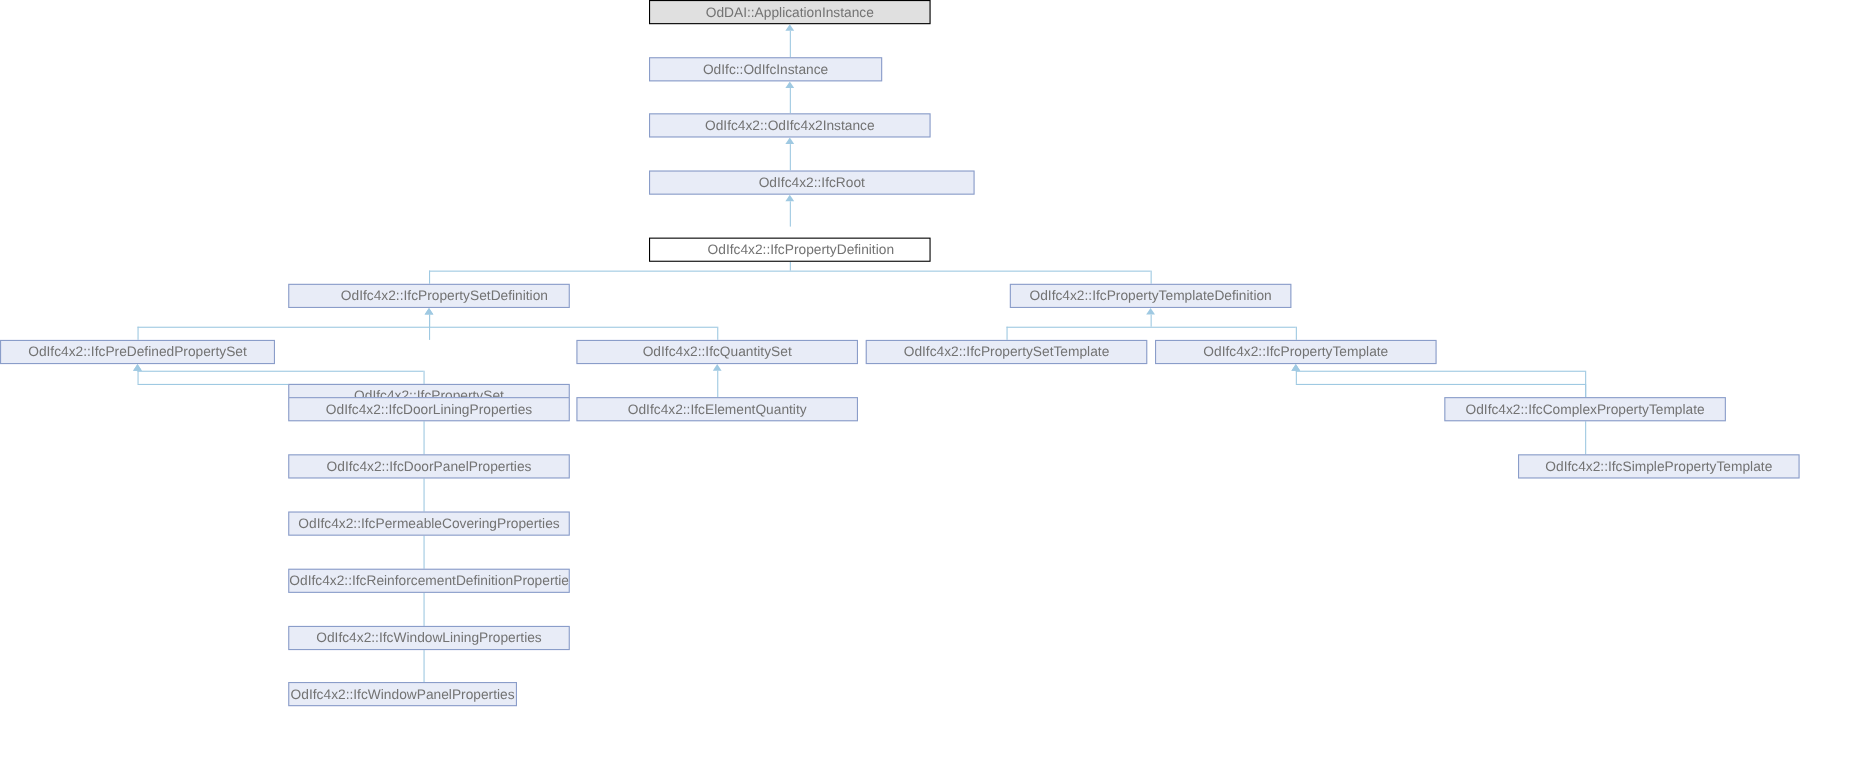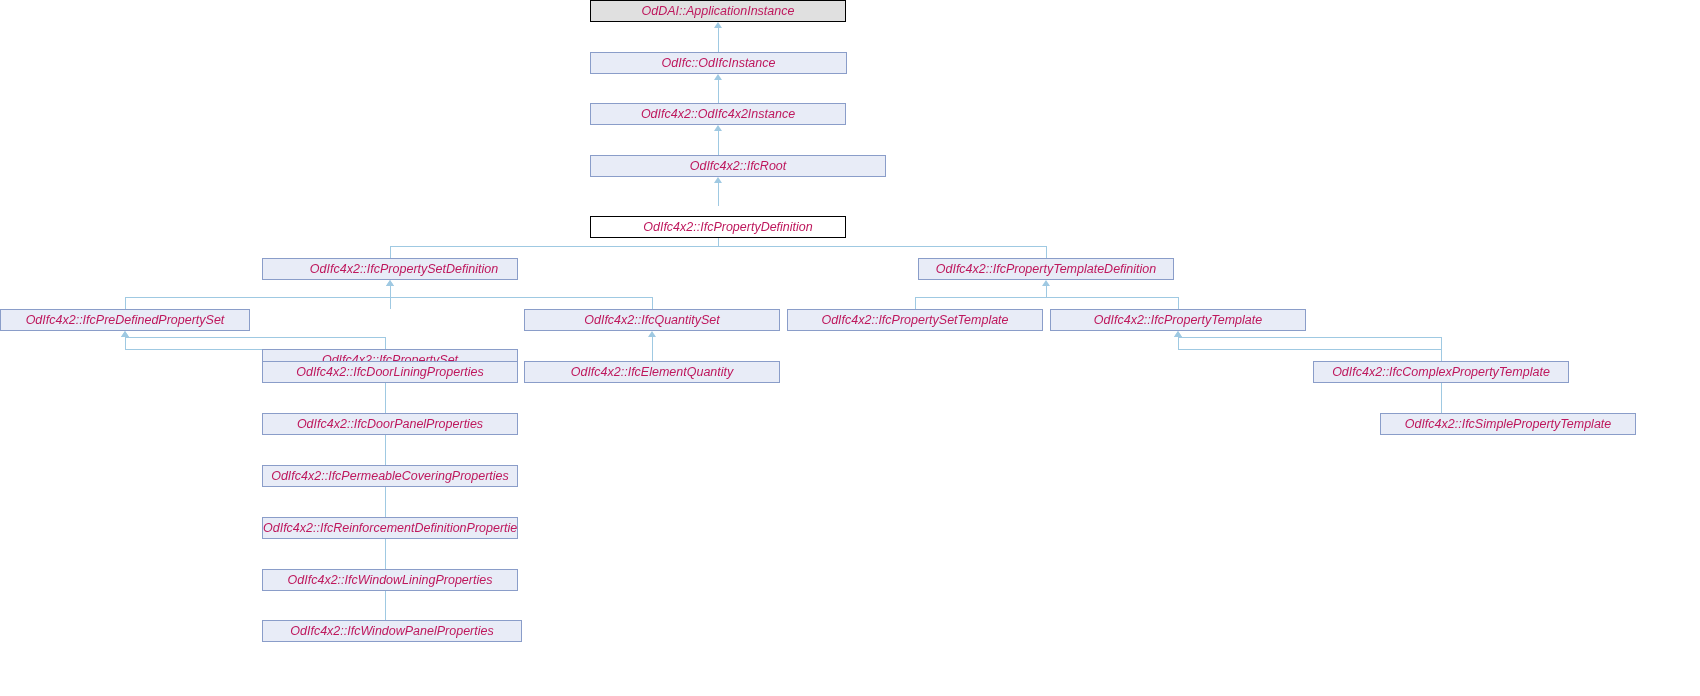--- a/index.html
+++ b/index.html
@@ -5,26 +5,25 @@
   html,body{margin:0;padding:0;background:#ffffff;}
   body{font-family:"Liberation Sans","DejaVu Sans",sans-serif;}
   #canvas{position:relative;width:1700px;height:696px;background:#ffffff;overflow:hidden;}
   .node{
     position:absolute;
     box-sizing:border-box;
     height:22px;
     line-height:20px;
     text-align:center;
     font-size:12.5px;
-    color:#be185d;
+    color:#737373;
     white-space:nowrap;
     overflow:hidden;
     background:#e8ecf7;
     border:1px solid #8a9dc9;
-    font-style:italic;
   }
   .node.root{
     background:#e0e0e0;
     border:1px solid #000000;
   }
   .node.current{
     background:#ffffff;
     border:1px solid #000000;
   }
   .edge{position:absolute;background:#9fc9e2;}
@@ -83,33 +82,33 @@
     <div class="arrow" style="left: 648px; top: 331px;"></div>
     <div class="edge v" style="left: 1178px; top: 337px; height: 12px;"></div>
     <div class="arrow" style="left: 1174px; top: 331px;"></div>
     <div class="edge h" style="left: 1178px; top: 349px; width: 263px;"></div>
     <div class="edge v" style="left: 1441px; top: 349px; height: 12px;"></div>
     <div class="edge v" style="left: 1441px; top: 337px; height: 87px;"></div>
     <div class="edge h" style="left: 1178px; top: 337px; width: 263px;"></div>
     <div class="arrow" style="left: 1174px; top: 331px;"></div>
     <div class="edge h" style="left: 1569px; top: 424px; width: 0px;"></div>
     <div class="node root" title="OdDAI::ApplicationInstance" style="left: 590px; top: 0px; width: 256px;">OdDAI::ApplicationInstance</div>
-    <div class="node" title="OdIfc::OdIfcInstance" style="left: 590px; top: 52px; width: 257px;">OdIfc::OdIfcInstance</div>
+    <div class="node" title="OdIfc::OdIfcInstance" style="left: 590px; top: 52px; width: 212px;">OdIfc::OdIfcInstance</div>
     <div class="node" title="OdIfc4x2::OdIfc4x2Instance" style="left: 590px; top: 103px; width: 256px;">OdIfc4x2::OdIfc4x2Instance</div>
     <div class="node" title="OdIfc4x2::IfcRoot" style="left: 590px; top: 155px; width: 296px;">OdIfc4x2::IfcRoot</div>
     <div class="node current" title="OdIfc4x2::IfcPropertyDefinition" style="left: 590px; top: 216px; width: 256px; padding-left: 20px;">OdIfc4x2::IfcPropertyDefinition</div>
     <div class="node" title="OdIfc4x2::IfcPropertySetDefinition" style="left: 262px; top: 258px; width: 256px; padding-left: 28px;">OdIfc4x2::IfcPropertySetDefinition</div>
     <div class="node" title="OdIfc4x2::IfcPropertyTemplateDefinition" style="left: 918px; top: 258px; width: 256px;">OdIfc4x2::IfcPropertyTemplateDefinition</div>
     <div class="node" title="OdIfc4x2::IfcPreDefinedPropertySet" style="left: 0px; top: 309px; width: 250px;">OdIfc4x2::IfcPreDefinedPropertySet</div>
     <div class="node" title="OdIfc4x2::IfcPropertySet" style="left: 262px; top: 309px; width: 256px; margin-top: 40px;">OdIfc4x2::IfcPropertySet</div>
     <div class="node" title="OdIfc4x2::IfcQuantitySet" style="left: 524px; top: 309px; width: 256px;">OdIfc4x2::IfcQuantitySet</div>
     <div class="node" title="OdIfc4x2::IfcPropertySetTemplate" style="left: 787px; top: 309px; width: 256px;">OdIfc4x2::IfcPropertySetTemplate</div>
     <div class="node" title="OdIfc4x2::IfcPropertyTemplate" style="left: 1050px; top: 309px; width: 256px;">OdIfc4x2::IfcPropertyTemplate</div>
     <div class="node" title="OdIfc4x2::IfcDoorLiningProperties" style="left: 262px; top: 361px; width: 256px;">OdIfc4x2::IfcDoorLiningProperties</div>
     <div class="node" title="OdIfc4x2::IfcElementQuantity" style="left: 524px; top: 361px; width: 256px;">OdIfc4x2::IfcElementQuantity</div>
     <div class="node" title="OdIfc4x2::IfcComplexPropertyTemplate" style="left: 1313px; top: 361px; width: 256px;">OdIfc4x2::IfcComplexPropertyTemplate</div>
     <div class="node" title="OdIfc4x2::IfcDoorPanelProperties" style="left: 262px; top: 413px; width: 256px;">OdIfc4x2::IfcDoorPanelProperties</div>
     <div class="node" title="OdIfc4x2::IfcSimplePropertyTemplate" style="left: 1380px; top: 413px; width: 256px;">OdIfc4x2::IfcSimplePropertyTemplate</div>
     <div class="node" title="OdIfc4x2::IfcPermeableCoveringProperties" style="left: 262px; top: 465px; width: 256px;">OdIfc4x2::IfcPermeableCoveringProperties</div>
     <div class="node" title="OdIfc4x2::IfcReinforcementDefinitionProperties" style="left: 262px; top: 517px; width: 256px;">OdIfc4x2::IfcReinforcementDefinitionProperties</div>
     <div class="node" title="OdIfc4x2::IfcWindowLiningProperties" style="left: 262px; top: 569px; width: 256px;">OdIfc4x2::IfcWindowLiningProperties</div>
-    <div class="node" title="OdIfc4x2::IfcWindowPanelProperties" style="left: 262px; top: 620px; width: 260px;">OdIfc4x2::IfcWindowPanelProperties</div>
+    <div class="node" title="OdIfc4x2::IfcWindowPanelProperties" style="left: 262px; top: 620px; width: 208px;">OdIfc4x2::IfcWindowPanelProperties</div>
   </div>
 
 </body></html>

